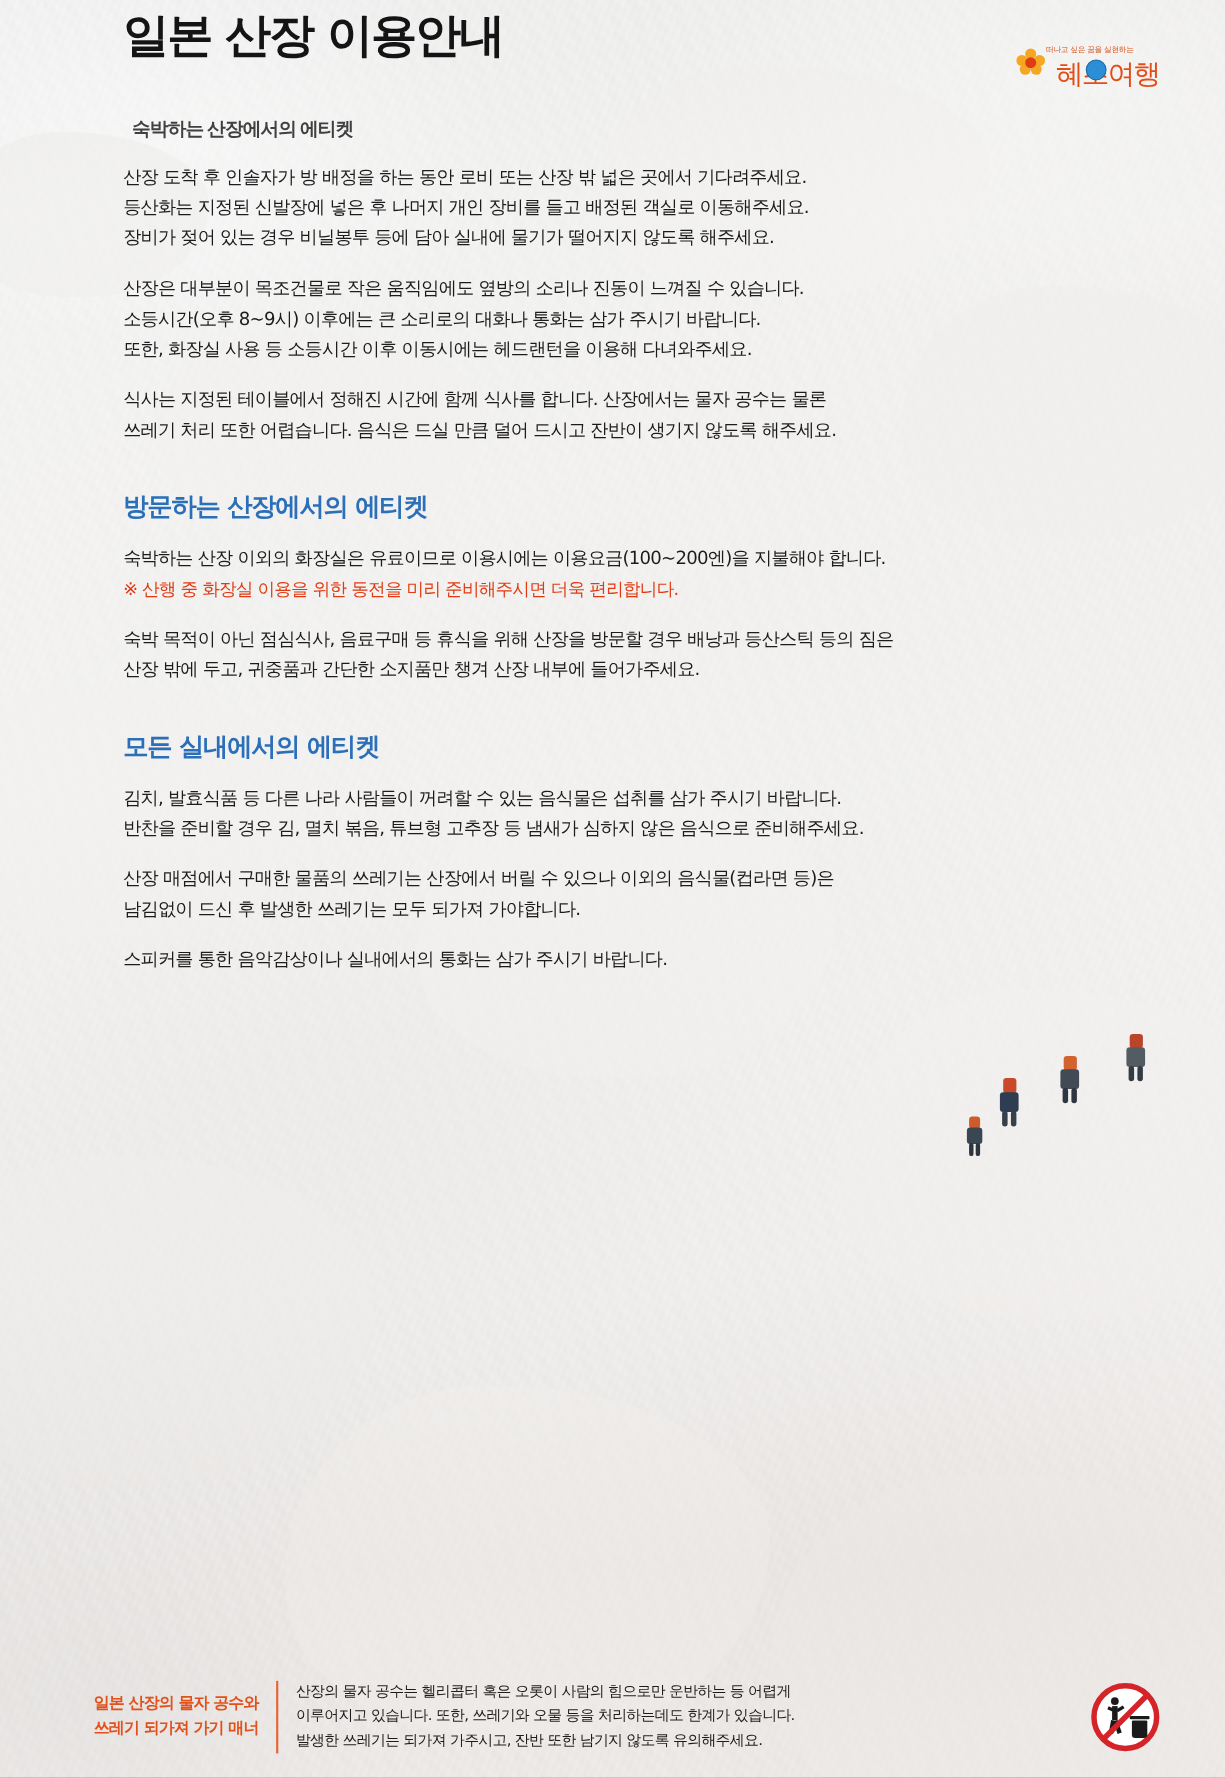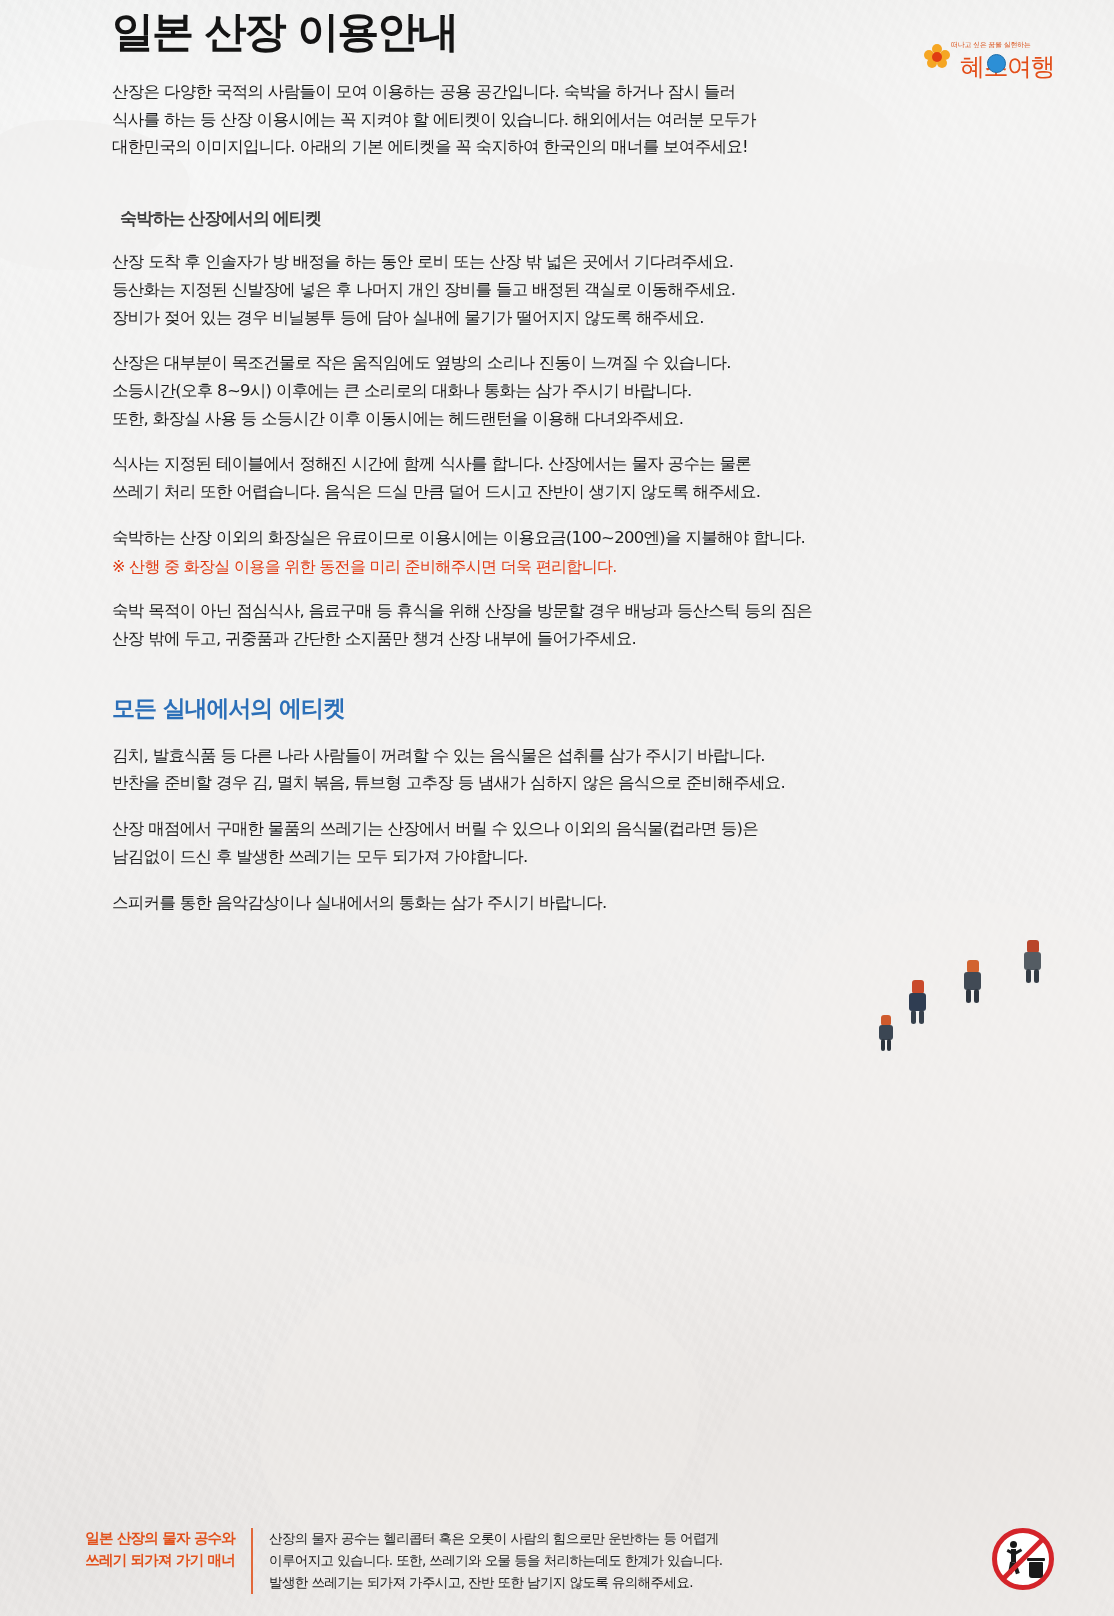--- a/index.html
+++ b/index.html
@@ -204,21 +204,21 @@
 
   
   #footer {
     position: absolute;
     left: 0; right: 0;
     bottom: 22px;
     z-index: 6;
     padding: 0 60px;
     box-sizing: border-box;
     display: flex;
-    align-items: flex-start;
+    align-items: center;
     gap: 16px;
   }
   #footer .ftitle {
     width: 175px;
     text-align: right;
     font-size: 14.5px;
     font-weight: bold;
     color: #e2511b;
     line-height: 1.5;
     letter-spacing: -0.8px;
@@ -336,34 +336,32 @@
   </div>
   <div class="tagline">떠나고 싶은 꿈을 실현하는</div>
   <div class="brand">혜초여행</div>
   <div class="globe"></div>
 </div>
 
 <div id="content">
 
   <h2 class="maintitle">일본 산장 이용안내</h2>
 
-  <p class="body">산장은 다양한 국적의 사람들이 모여 이용하는 공용 공간입니다. 숙박을 하거나 잠시 들러
-식사를 하는 등 산장 이용시에는 꼭 지켜야 할 에티켓이 있습니다. 해외에서는 여러분 모두가
-대한민국의 이미지입니다. 아래의 기본 에티켓을 꼭 숙지하여 한국인의 매너를 보여주세요!</p>
 
   <h4 class="sub-blue">숙박하는 산장에서의 에티켓</h4>
   <p class="body indent">산장 도착 후 인솔자가 방 배정을 하는 동안 로비 또는 산장 밖 넓은 곳에서 기다려주세요.
 등산화는 지정된 신발장에 넣은 후 나머지 개인 장비를 들고 배정된 객실로 이동해주세요.
 장비가 젖어 있는 경우 비닐봉투 등에 담아 실내에 물기가 떨어지지 않도록 해주세요.</p>
   <p class="body indent">산장은 대부분이 목조건물로 작은 움직임에도 옆방의 소리나 진동이 느껴질 수 있습니다.
 소등시간(오후 8~9시) 이후에는 큰 소리로의 대화나 통화는 삼가 주시기 바랍니다.
 또한, 화장실 사용 등 소등시간 이후 이동시에는 헤드랜턴을 이용해 다녀와주세요.</p>
   <p class="body indent">식사는 지정된 테이블에서 정해진 시간에 함께 식사를 합니다. 산장에서는 물자 공수는 물론
 쓰레기 처리 또한 어렵습니다. 음식은 드실 만큼 덜어 드시고 잔반이 생기지 않도록 해주세요.</p>
 
+  <h3 class="sec-blue">방문하는 산장에서의 에티켓</h3>
   <p class="body">숙박하는 산장 이외의 화장실은 유료이므로 이용시에는 이용요금(100~200엔)을 지불해야 합니다.</p>
   <p class="note-red">※ 산행 중 화장실 이용을 위한 동전을 미리 준비해주시면 더욱 편리합니다.</p>
   <p class="body">숙박 목적이 아닌 점심식사, 음료구매 등 휴식을 위해 산장을 방문할 경우 배낭과 등산스틱 등의 짐은
 산장 밖에 두고, 귀중품과 간단한 소지품만 챙겨 산장 내부에 들어가주세요.</p>
 
   <h3 class="sec-blue">모든 실내에서의 에티켓</h3>
   <p class="body">김치, 발효식품 등 다른 나라 사람들이 꺼려할 수 있는 음식물은 섭취를 삼가 주시기 바랍니다.
 반찬을 준비할 경우 김, 멸치 볶음, 튜브형 고추장 등 냄새가 심하지 않은 음식으로 준비해주세요.</p>
   <p class="body">산장 매점에서 구매한 물품의 쓰레기는 산장에서 버릴 수 있으나 이외의 음식물(컵라면 등)은
 남김없이 드신 후 발생한 쓰레기는 모두 되가져 가야합니다.</p>

